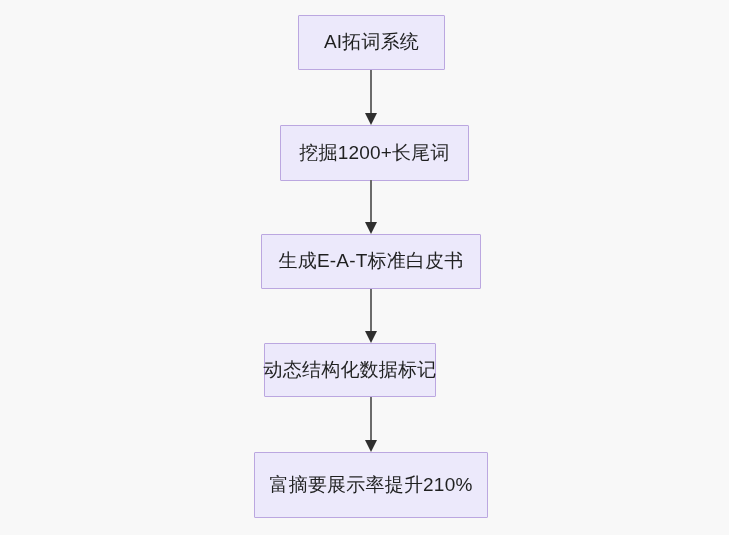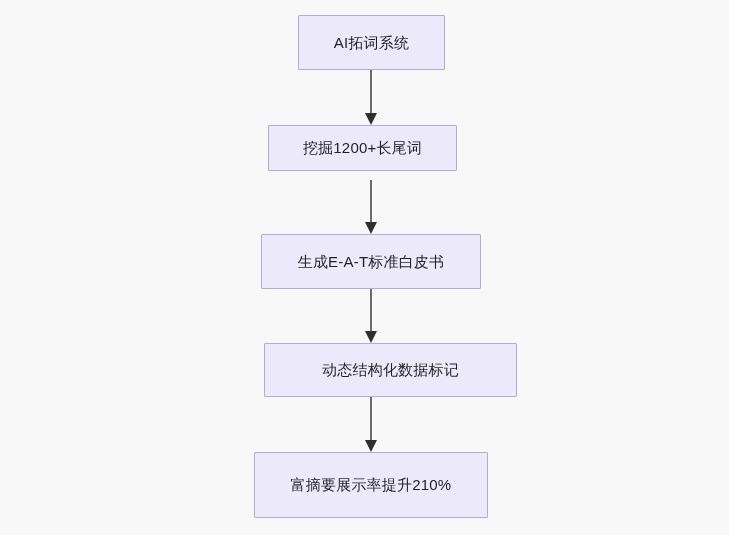--- a/index.html
+++ b/index.html
@@ -24,21 +24,21 @@
   .node {
     position: absolute;
     box-sizing: border-box;
     background: #ece9fb;
     border: 1px solid #bba7e0;
     border-radius: 1px;
     display: flex;
     align-items: center;
     justify-content: center;
     color: #1f2020;
-    font-size: 15px;
+    font-size: 19px;
     line-height: 1.2;
     letter-spacing: 0.2px;
     white-space: nowrap;
     -webkit-font-smoothing: antialiased;
   }
 
   .node-label {
     display: block;
     text-align: center;
   }
@@ -66,39 +66,39 @@
 
   <div class="node" id="node-1" style="left:298px; top:15px; width:147px; height:55px;">
     <span class="node-label">AI拓词系统</span>
   </div>
 
   <svg class="edge" style="left:361px; top:70px; width:20px; height:55px;" viewBox="0 0 20 55">
     <path class="edge-line" d="M10,0 L10,45"></path>
     <polygon class="edge-arrow" points="10,55 4,43 16,43"></polygon>
   </svg>
 
-  <div class="node" id="node-2" style="left:268px; top:125px; width:189px; height:46px;">
+  <div class="node" id="node-2" style="left:280px; top:125px; width:189px; height:56px;">
     <span class="node-label">挖掘1200+长尾词</span>
   </div>
 
   <svg class="edge" style="left:361px; top:180px; width:20px; height:54px;" viewBox="0 0 20 54">
     <path class="edge-line" d="M10,0 L10,44"></path>
     <polygon class="edge-arrow" points="10,54 4,42 16,42"></polygon>
   </svg>
 
   <div class="node" id="node-3" style="left:261px; top:234px; width:220px; height:55px;">
     <span class="node-label">生成E-A-T标准白皮书</span>
   </div>
 
   <svg class="edge" style="left:361px; top:289px; width:20px; height:54px;" viewBox="0 0 20 54">
     <path class="edge-line" d="M10,0 L10,44"></path>
     <polygon class="edge-arrow" points="10,54 4,42 16,42"></polygon>
   </svg>
 
-  <div class="node" id="node-4" style="left:264px; top:343px; width:253px; height:54px;">
+  <div class="node" id="node-4" style="left:264px; top:343px; width:172px; height:54px;">
     <span class="node-label">动态结构化数据标记</span>
   </div>
 
   <svg class="edge" style="left:361px; top:397px; width:20px; height:55px;" viewBox="0 0 20 55">
     <path class="edge-line" d="M10,0 L10,45"></path>
     <polygon class="edge-arrow" points="10,55 4,43 16,43"></polygon>
   </svg>
 
   <div class="node" id="node-5" style="left:254px; top:452px; width:234px; height:66px;">
     <span class="node-label">富摘要展示率提升210%</span>

